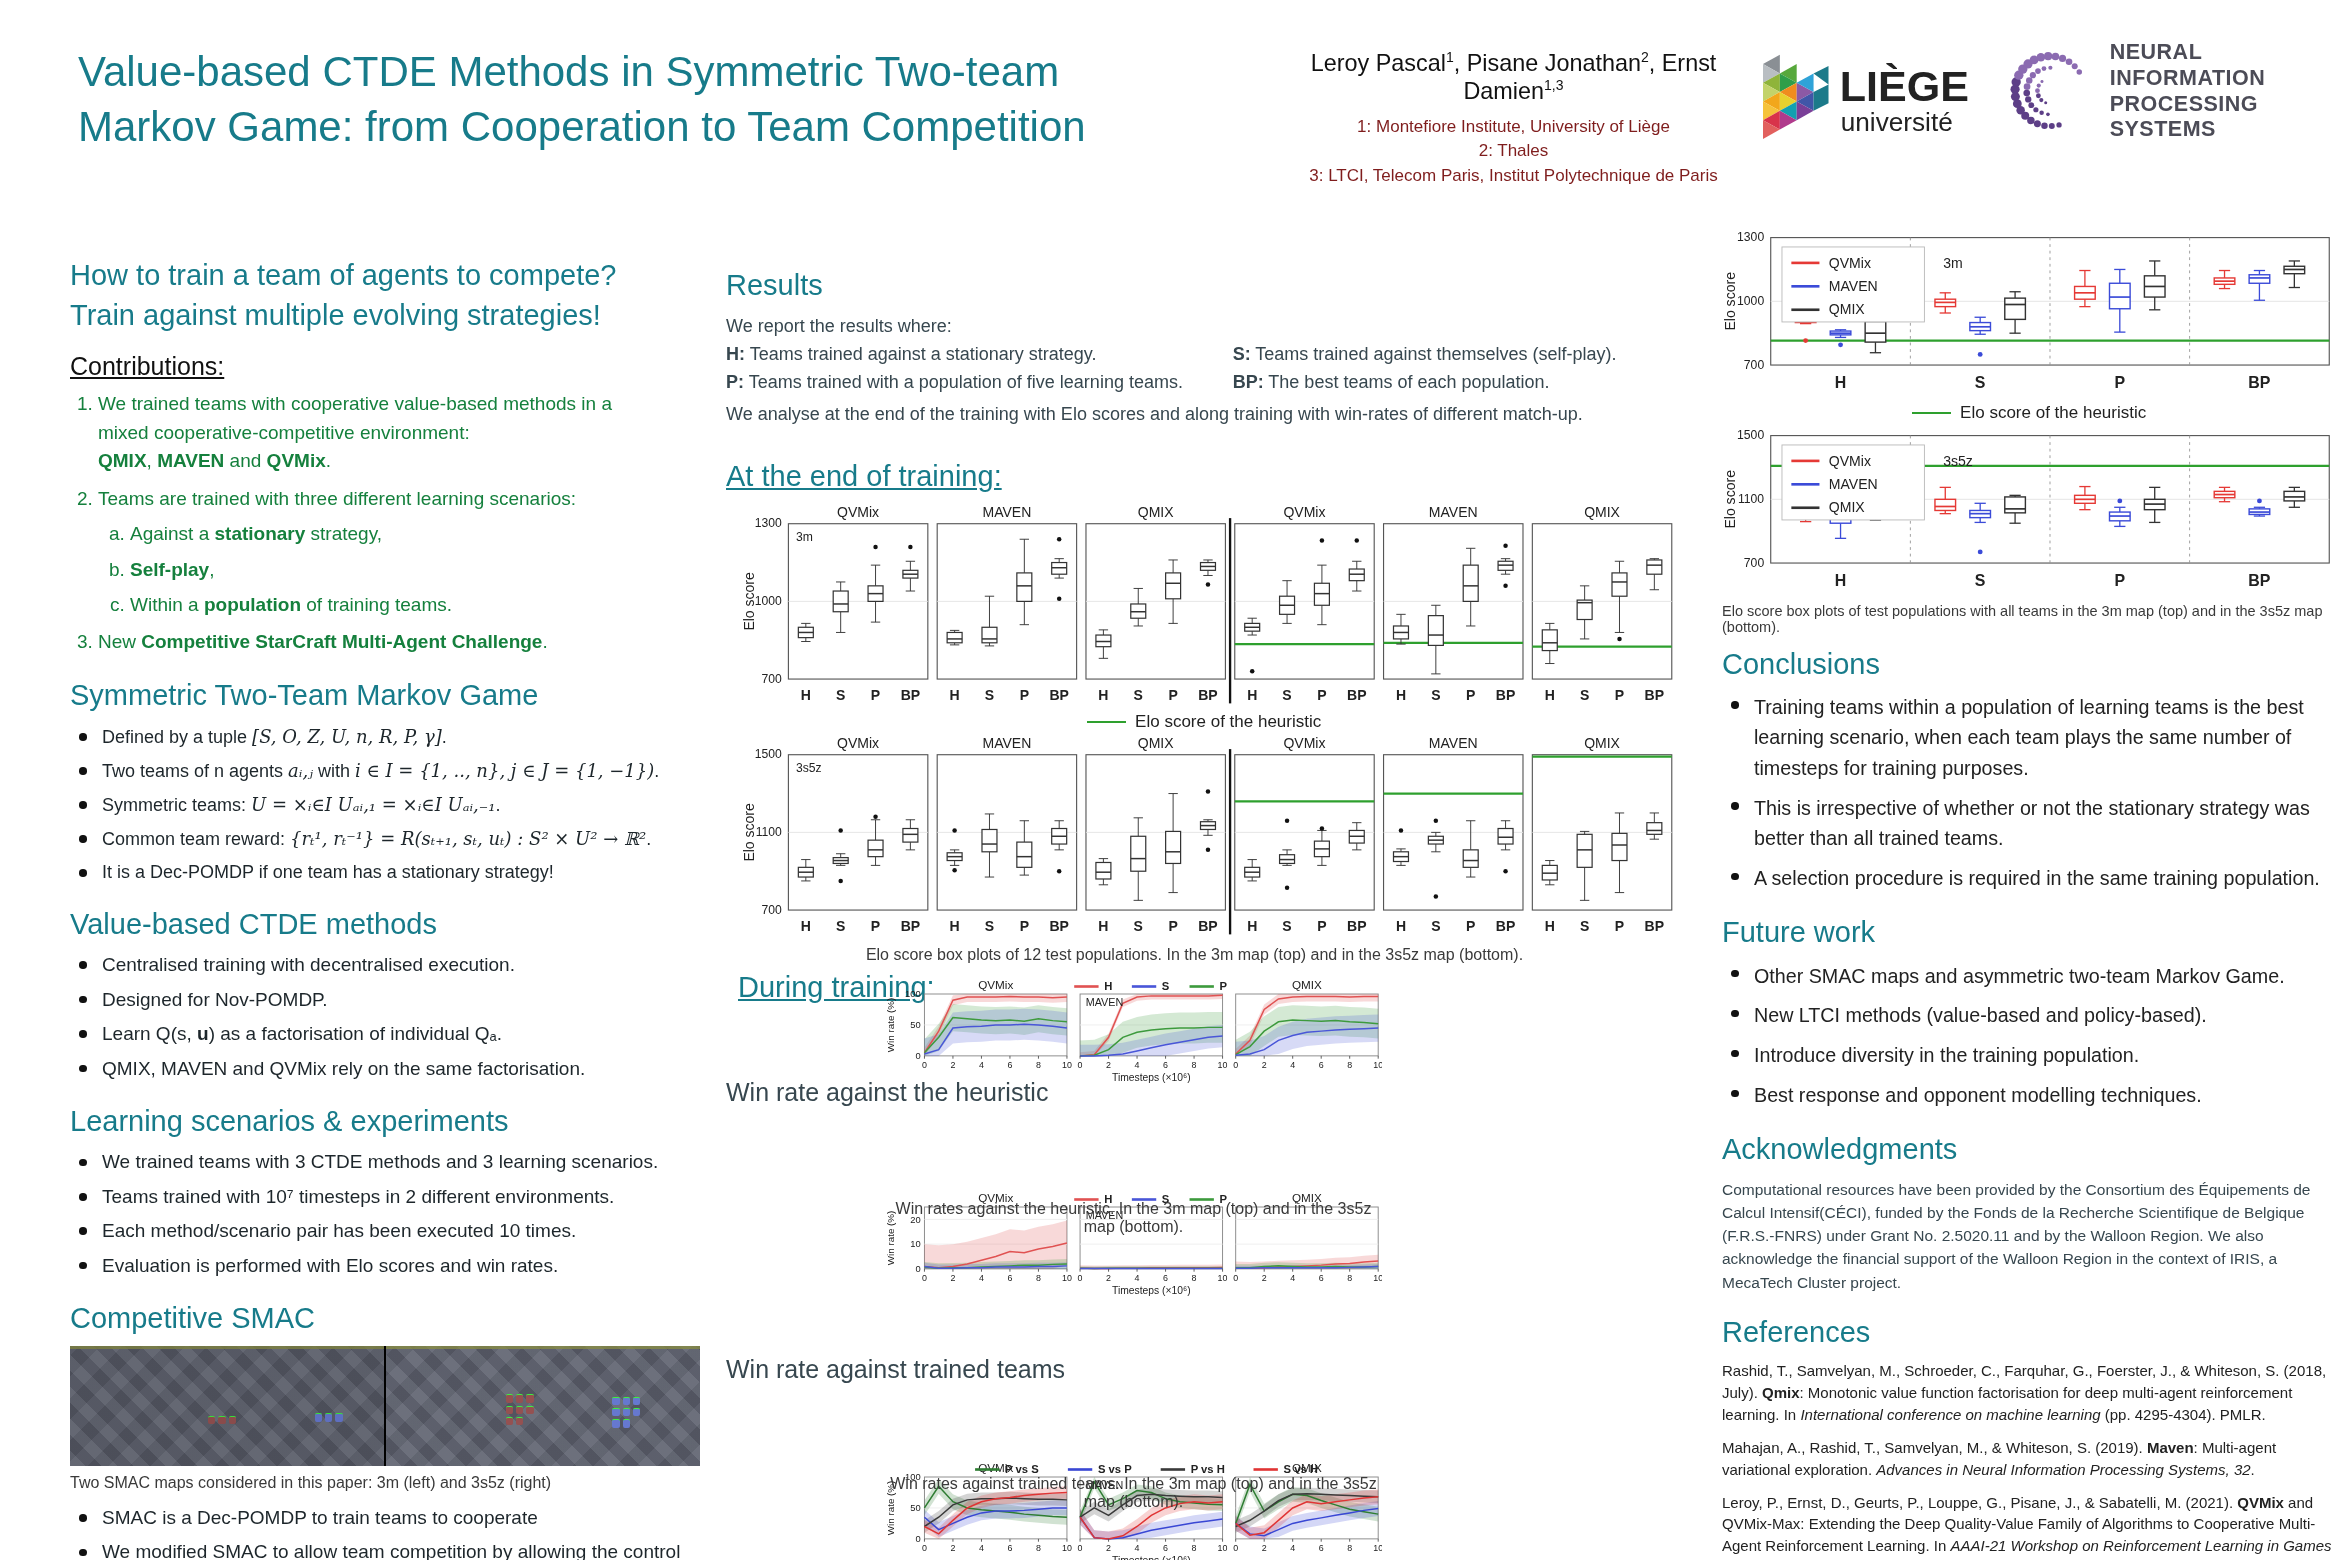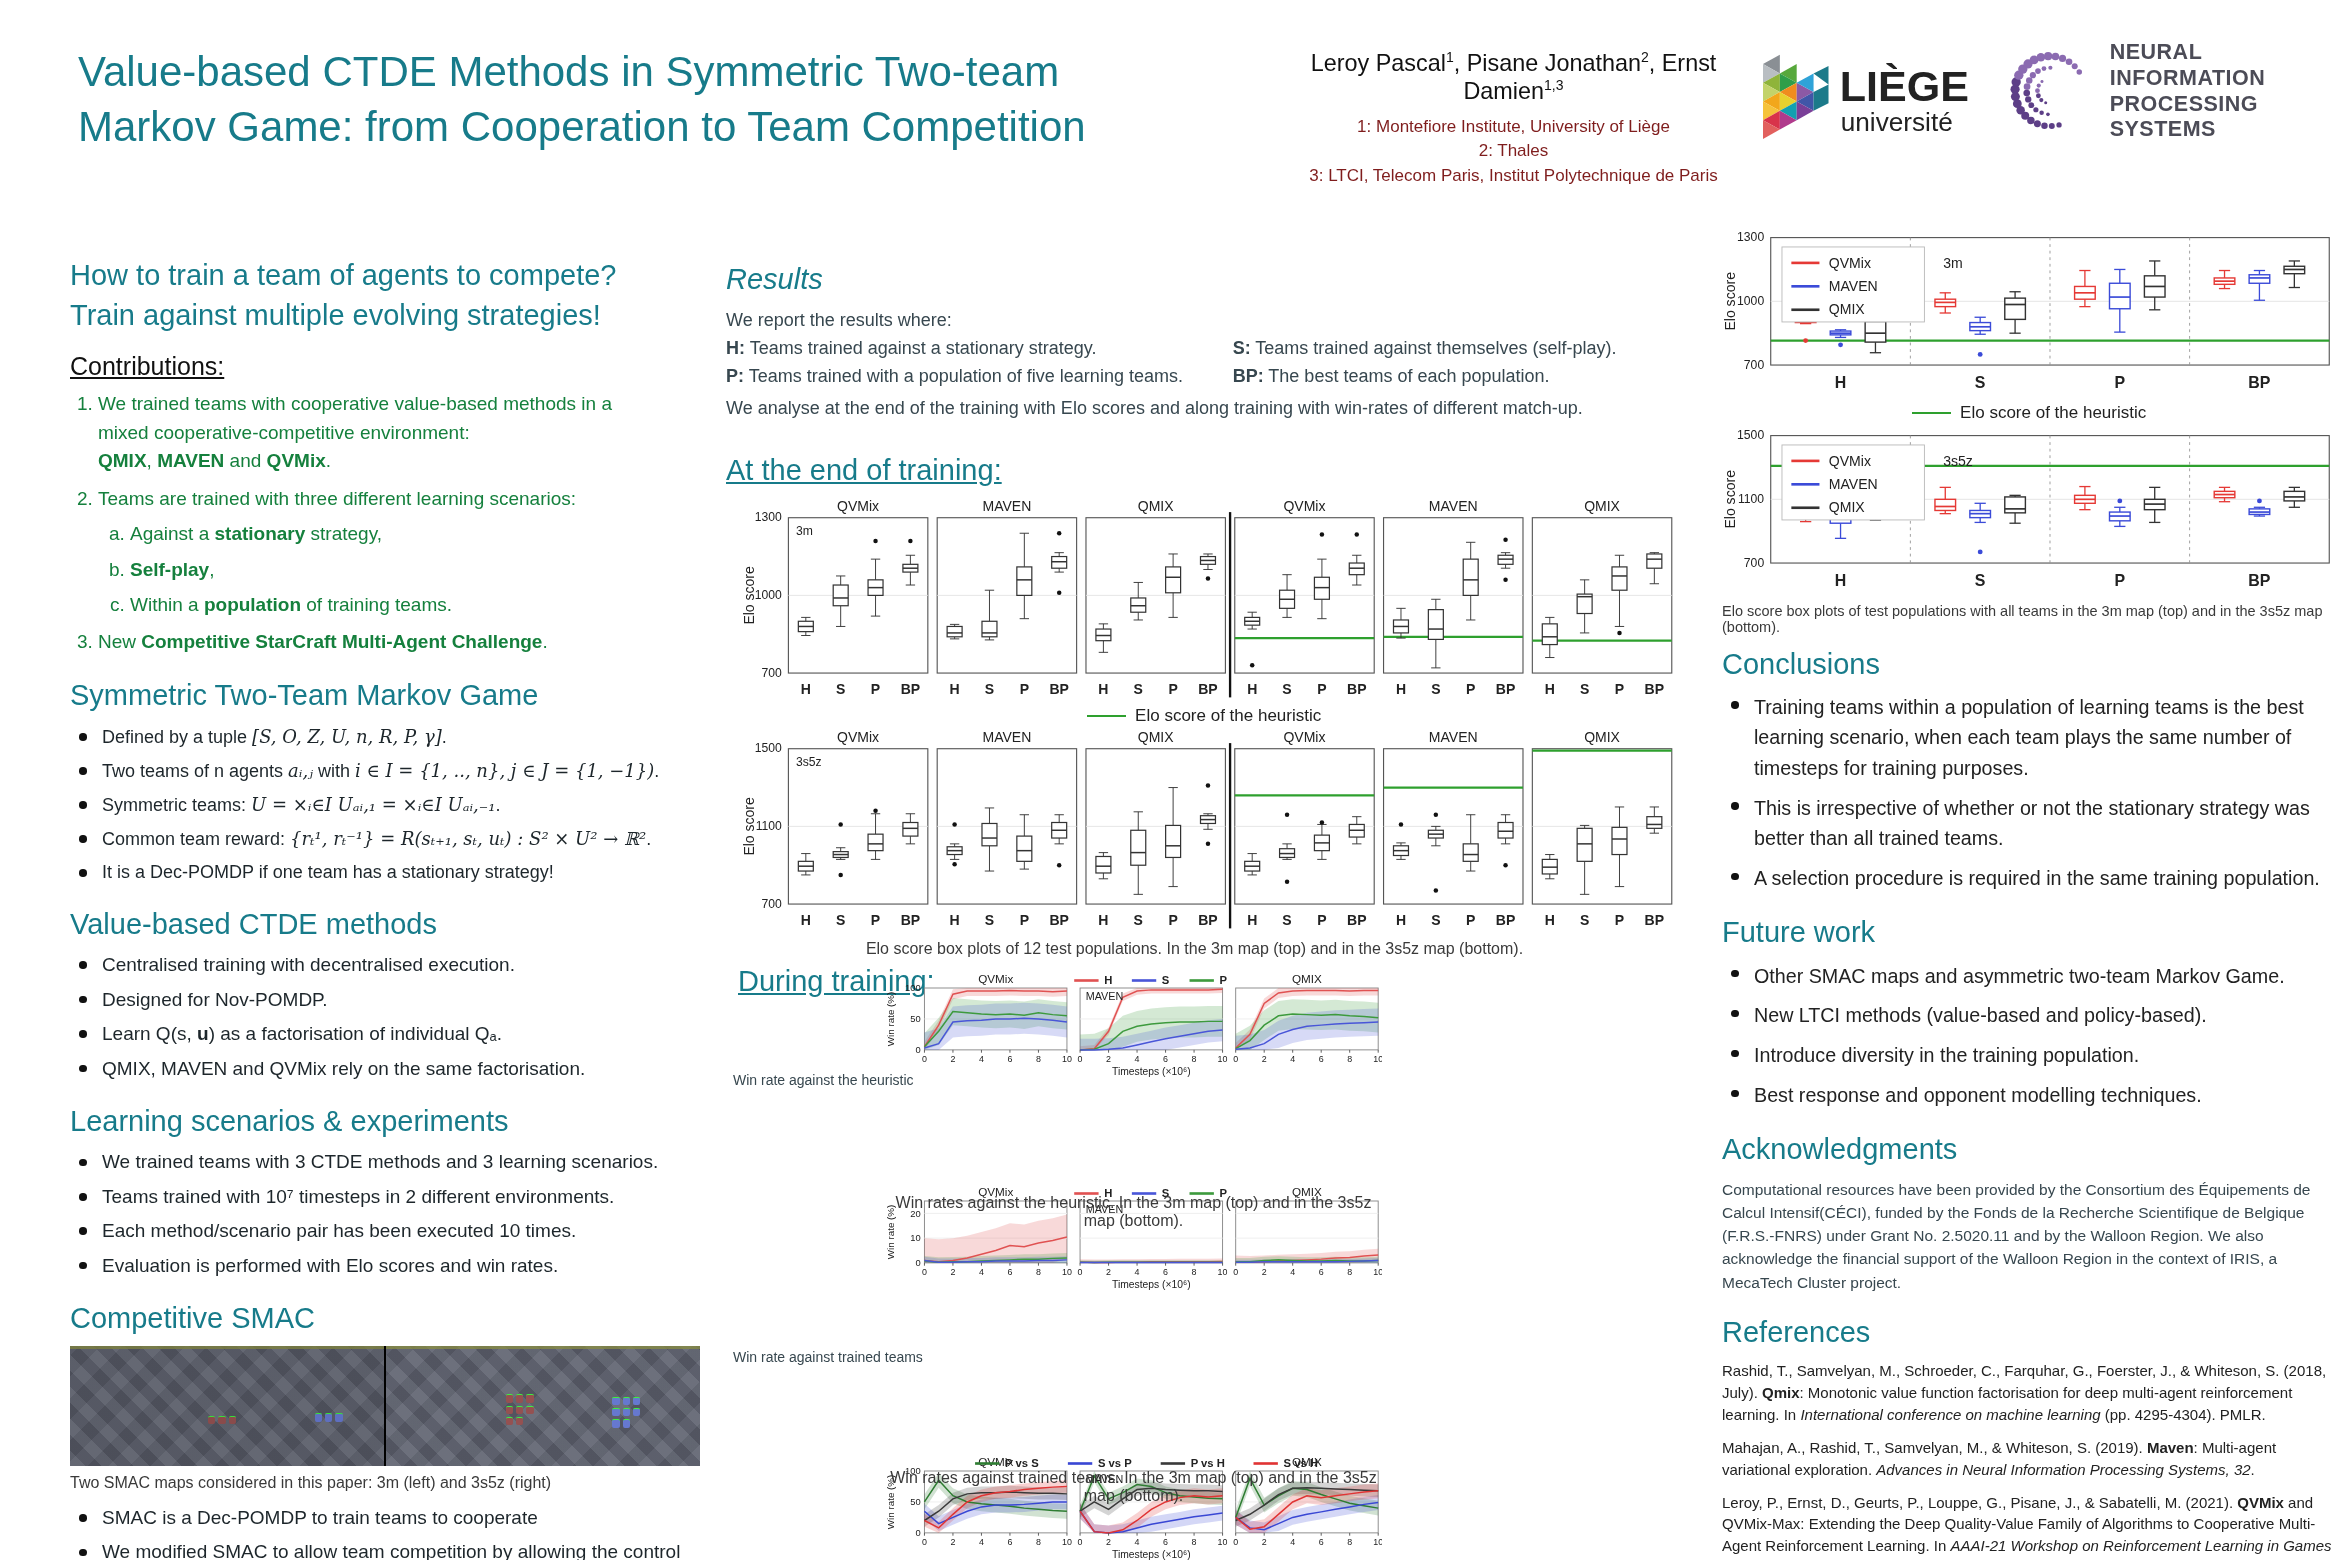--- a/index.html
+++ b/index.html
@@ -43,21 +43,21 @@
   .smac .map::before{content:"";position:absolute;top:0;left:0;right:0;height:2.8px;background:#7c8040;opacity:.8;}
   .unit{position:absolute;display:flex;gap:2.8px;}
   .unit span{width:7.5px;height:7.5px;border-radius:1.9px;border-top:1.9px solid #37e03a;}
   .u-red span{background:#8a4b4b;}
   .u-blue span{background:#5e6fc0;}
   .ack-text{font-size:15.5px;color:#37474f;line-height:1.5;}
   ul.refs{list-style:none;margin:5.6px 0 0 0;padding:0;}
   ul.refs li{font-size:15px;line-height:1.45;color:#222;margin:0 0 11.2px 0;}
   .neurips-text{font-size:21.5px;font-weight:bold;color:#4c4c57;line-height:1.2;letter-spacing:0.5px;}
   .during-wrap{position:relative;height:534px;margin-top:9.4px;}
-  .side-label{font-size:14px;color:#37474f;margin-left:7px;}
+  .side-label{font-size:25px;color:#37474f;}
 </style>
 </head>
 <body>
 
 <div class="poster">
 
   <div class="abs" style="left:70px;top:36px;width:1199px;">
     <h1 class="title">
       <span>Value-based CTDE Methods in Symmetric Two-team</span><br>
       <span>Markov Game: from Cooperation to Team Competition</span>
@@ -227,21 +227,21 @@
     </div>
     <div class="cap" style="margin-top:7.5px;">Two SMAC maps considered in this paper: 3m (left) and 3s5z (right)</div>
     <ul class="bullets" style="margin-top:13px;">
         <li>SMAC is a Dec-POMDP to train teams to cooperate</li>
         <li>We modified SMAC to allow team competition by allowing the control and training of both team.</li>
       </ul>
 
   </div>
 
   <div class="abs" style="left:726px;top:253px;width:956px;">
-    <h2 class="sec" style="margin-top:10px;font-style:italic;">Results</h2>
+    <h2 class="sec" style="margin-top:16px;">Results</h2>
     <div class="results-text">We report the results where:</div>
     <div id="results-rows">
         <div class="results-row results-text">
           <div class="lc"><b>H:</b> Teams trained against a stationary strategy.</div>
           <div class="rc"><b>S:</b> Teams trained against themselves (self-play).</div>
         </div>
         <div class="results-row results-text">
           <div class="lc"><b>P:</b> Teams trained with a population of five learning teams.</div>
           <div class="rc"><b>BP:</b> The best teams of each population.</div>
         </div>

